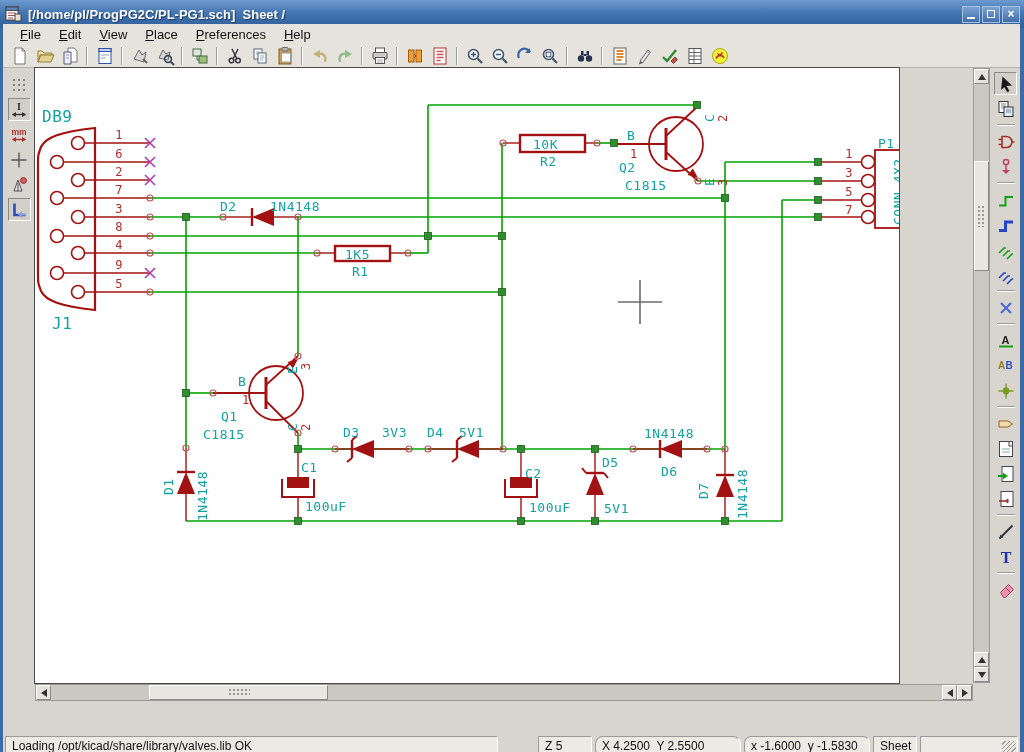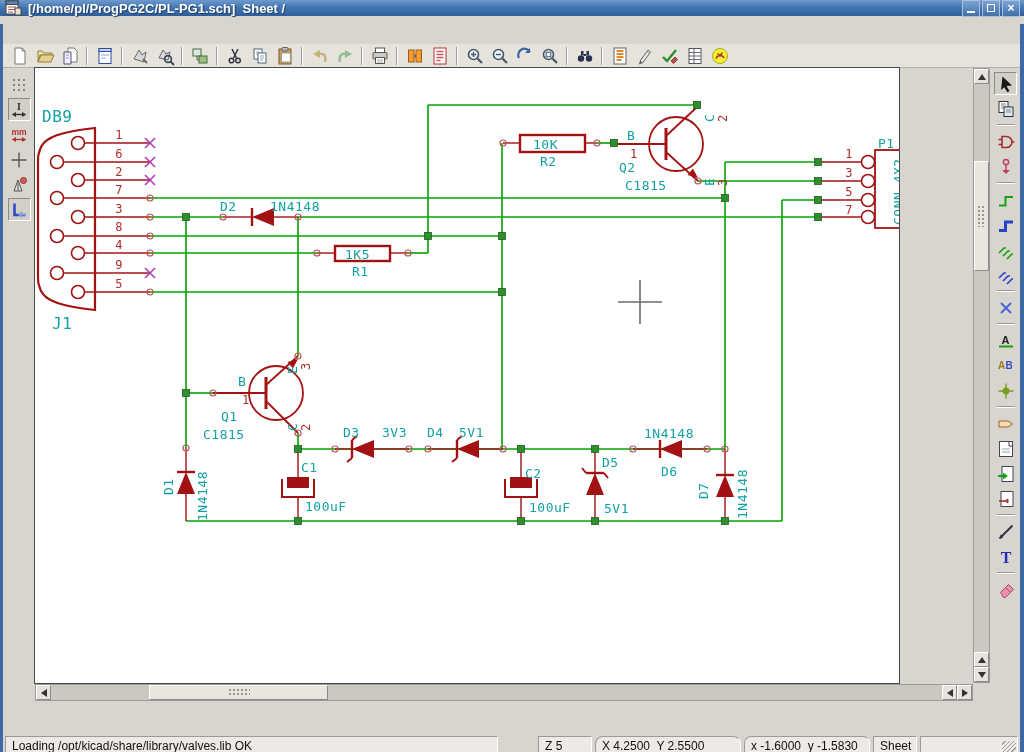--- a/index.html
+++ b/index.html
@@ -4,21 +4,21 @@
 <style>
   html,body{margin:0;padding:0;background:#555;}
   *{box-sizing:border-box;}
   .window{position:relative;width:1024px;height:752px;background:#d8d5cf;overflow:hidden;
           font-family:"Liberation Sans",sans-serif;}
   
   .frame-left{position:absolute;left:0;top:24px;width:3px;height:728px;background:#3d6aa5;}
   .frame-right{position:absolute;left:1020px;top:24px;width:4px;height:728px;background:#3d6aa5;}
   .frame-bottom{position:absolute;left:0;top:748px;width:1024px;height:4px;background:#3d6aa5;}
   
-  .titlebar{position:absolute;left:0;top:0;width:1024px;height:16px;
+  .titlebar{position:absolute;left:0;top:0;width:1024px;height:28px;
             background:linear-gradient(to bottom,#6e9ace,#4577b2 45%,#2f5e9b);
             display:flex;align-items:center;padding:0 4px;gap:6px;}
   .titleicon{width:18px;height:18px;display:inline-flex;}
   .title{color:#fff;font-weight:bold;font-size:13px;white-space:pre;flex:1;
          text-shadow:1px 1px 1px #1d3a63;}
   .winbtns{display:flex;gap:2px;}
   .wbtn{width:18px;height:17px;background:linear-gradient(to bottom,#7ca3d4,#416fa9);
         border:1px solid #a9c0de;color:#fff;display:inline-flex;align-items:center;
         justify-content:center;font-size:12px;font-weight:bold;line-height:1;}
   .glyph-min{width:8px;height:2px;background:#fff;margin-top:8px;}
@@ -103,20 +103,28 @@
         </span>
       <span class="wbtn">
           <span class="glyph-max"></span>
         </span>
       <span class="wbtn">
           <span>×</span>
         </span>
     </span>
   </div>
 
+  <div class="menubar" id="menubar">
+      <span class="menu-item"><u>F</u>ile</span>
+      <span class="menu-item"><u>E</u>dit</span>
+      <span class="menu-item"><u>V</u>iew</span>
+      <span class="menu-item"><u>P</u>lace</span>
+      <span class="menu-item"><u>P</u>references</span>
+      <span class="menu-item"><u>H</u>elp</span>
+    </div>
   <div class="toolbar" id="tbtop">
       <div class="tbtn">
         <svg width="20" height="20" viewBox="0 0 20 20">
           <path d="M5 2h7l3 3v13H5z" fill="#fff" stroke="#777"></path>
           <path d="M12 2v3h3" fill="none" stroke="#777"></path>
         </svg>
       </div>
       <div class="tbtn">
         <svg width="20" height="20" viewBox="0 0 20 20">
           <path d="M3 16V5h4l2 2h8v2H5z" fill="#efe0a6" stroke="#94803a"></path>

